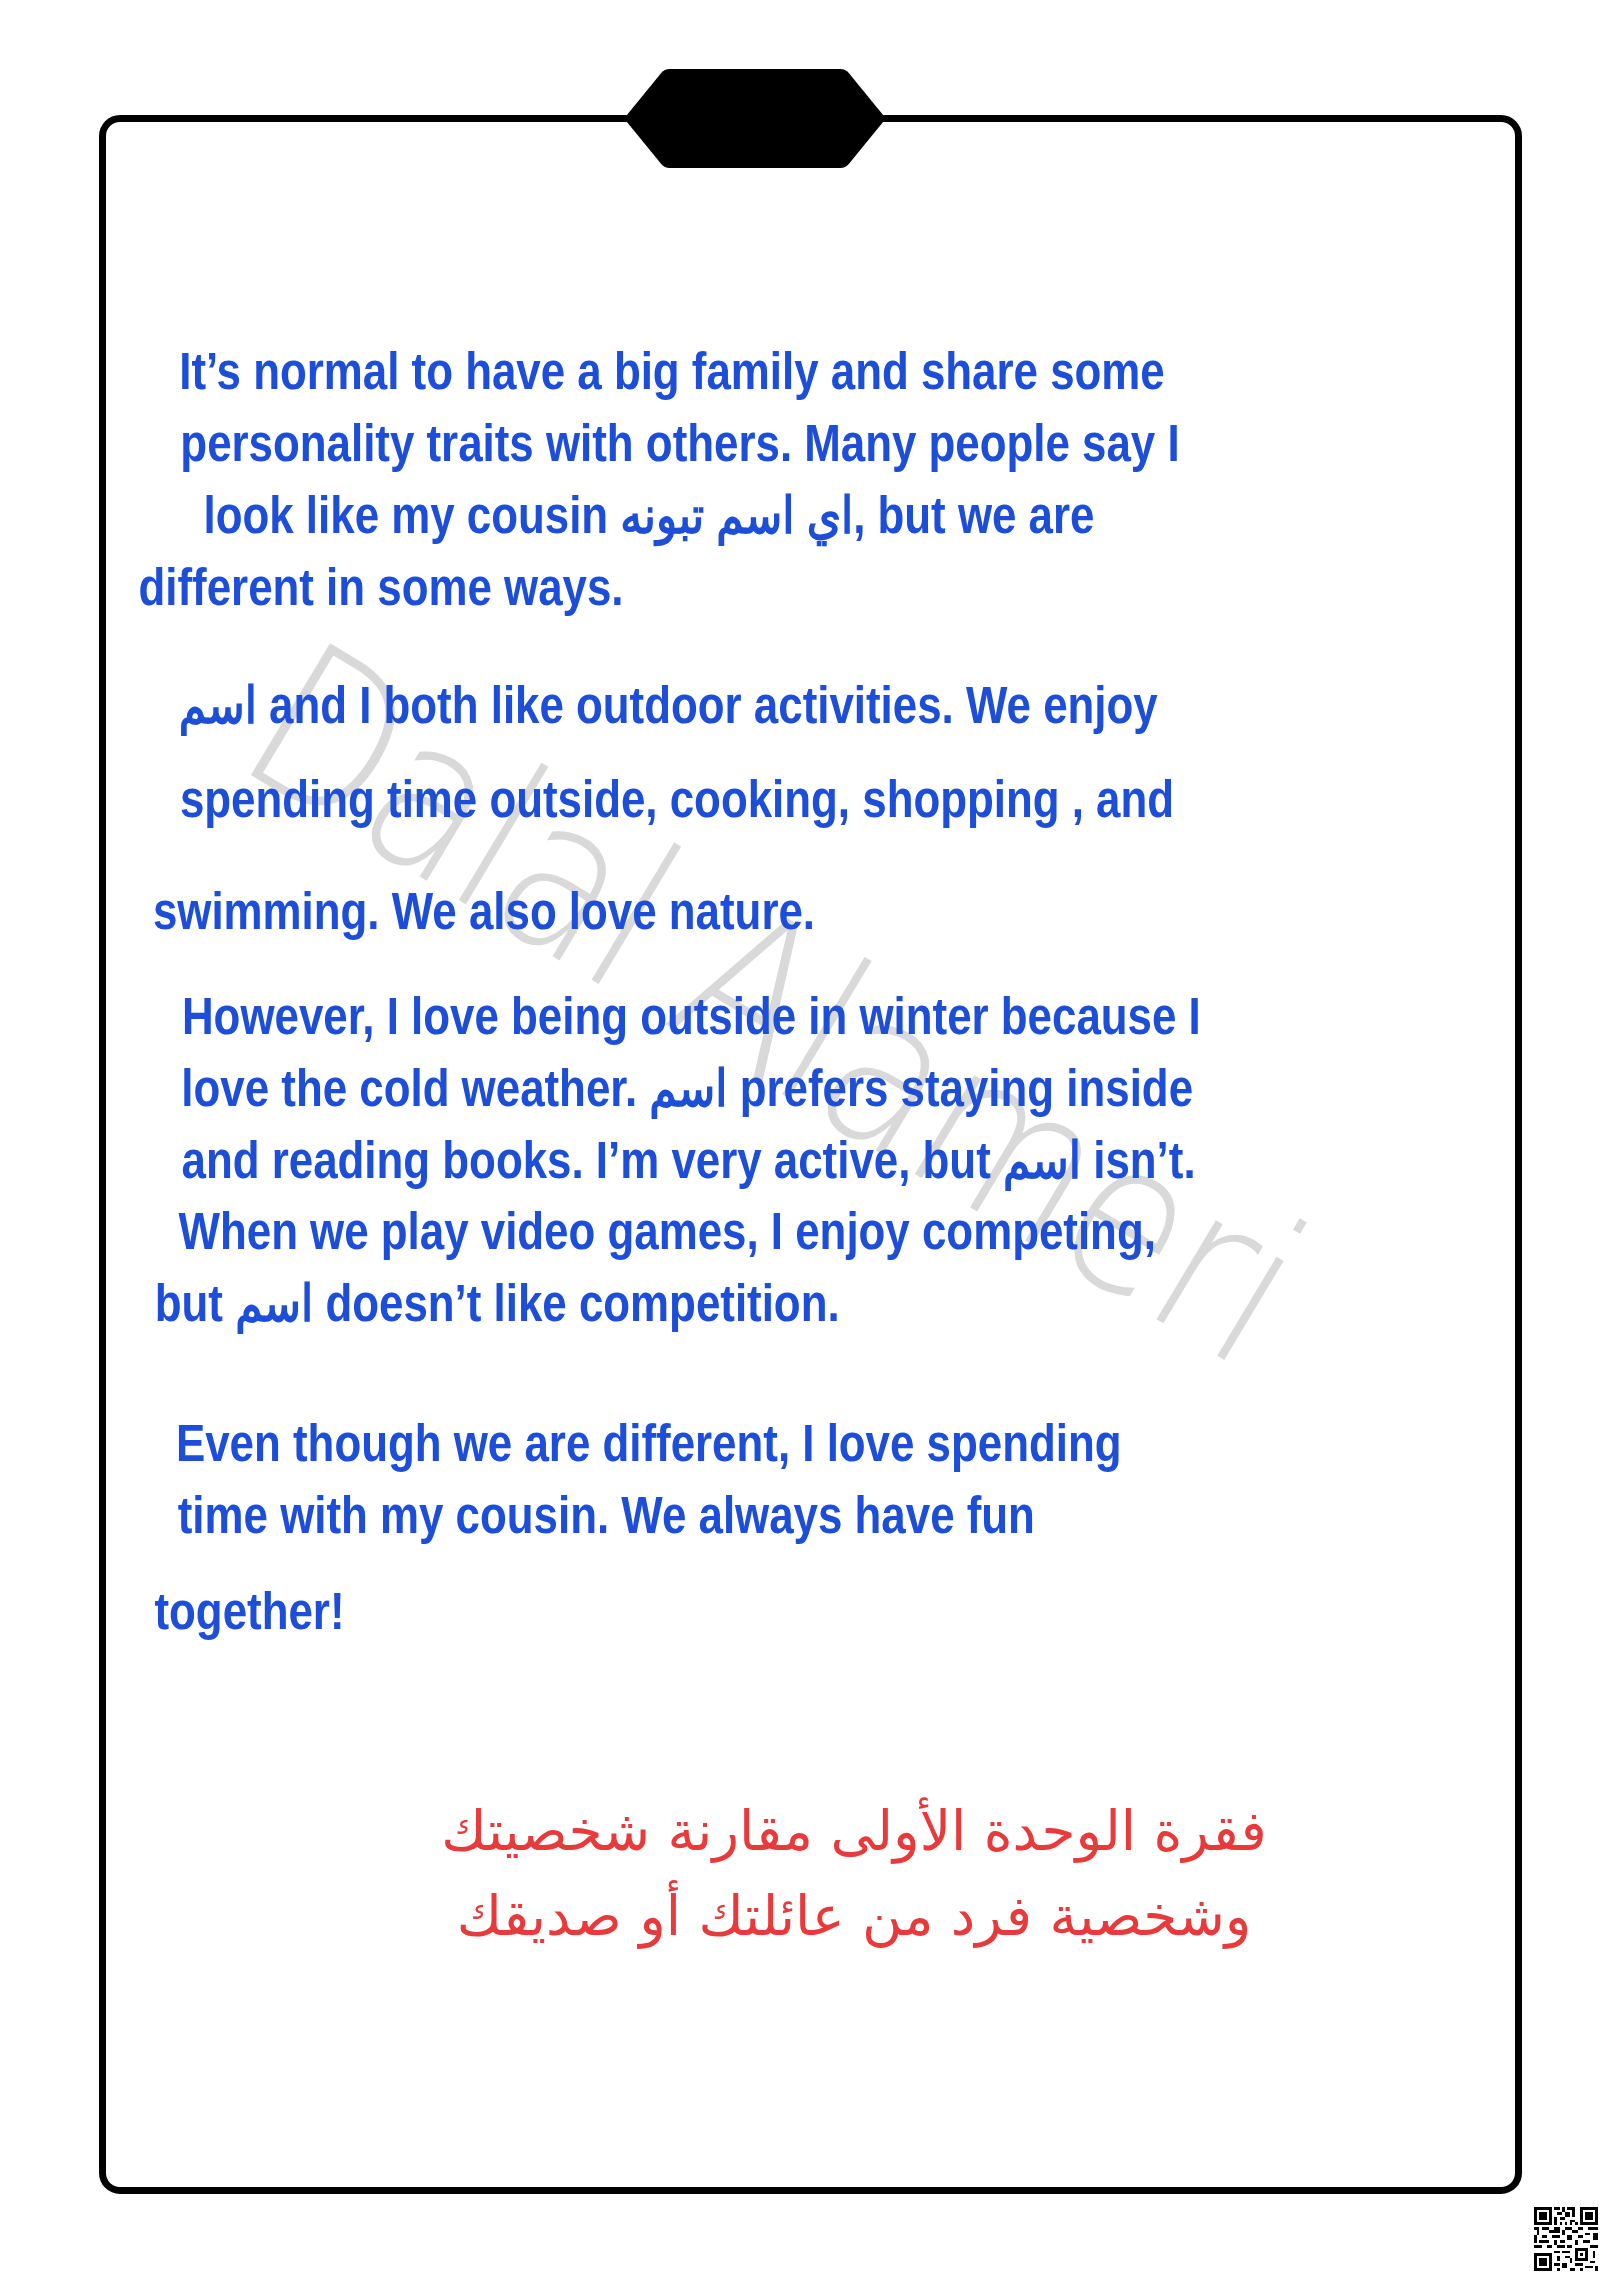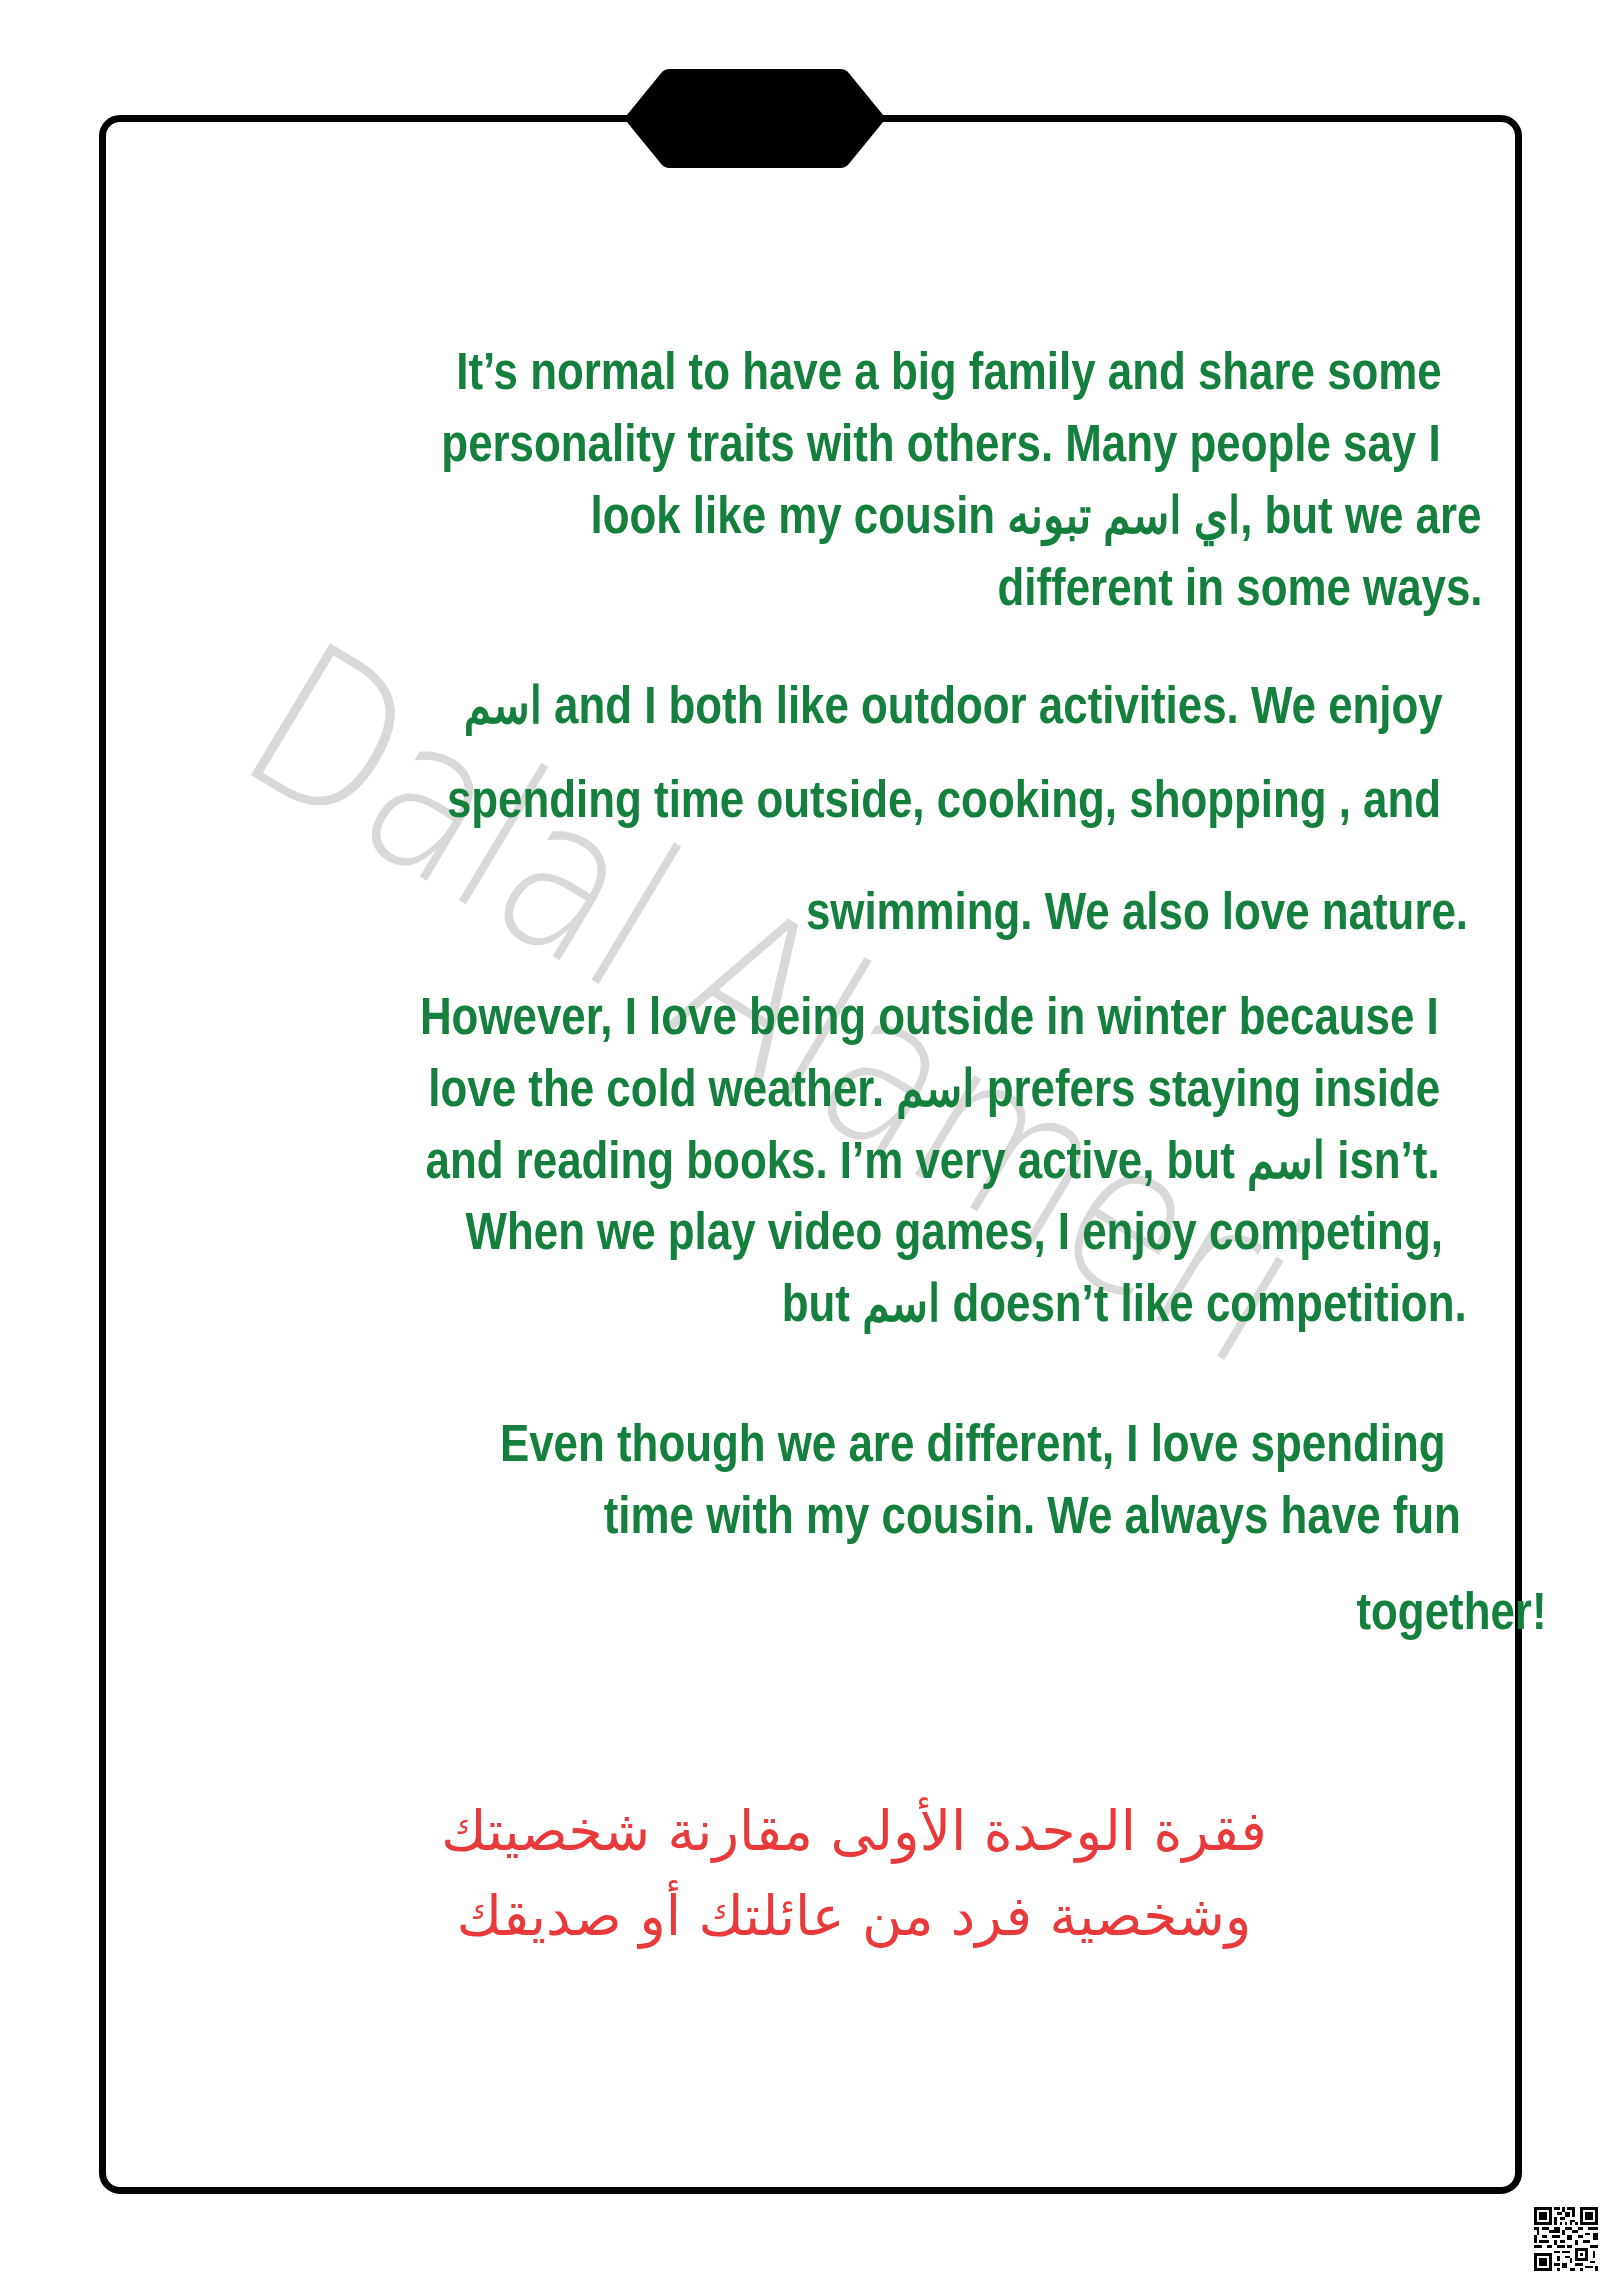--- a/index.html
+++ b/index.html
@@ -58,26 +58,26 @@
       left: 99px;
       width: 1423px;
       z-index: 2;
       text-align: center;
     }
     .line {
       position: absolute;
       left: 0;
       width: 1423px;
       height: 72px;
-      text-align: right;
+      text-align: left;
       font-family: "Liberation Sans", sans-serif;
       font-weight: 700;
       font-size: 51px;
       line-height: 72px;
-      color: #15803d;
+      color: #1d4ed8;
       white-space: nowrap;
     }
     .line > span {
       display: inline-block;
       transform: scaleX(0.86);
       transform-origin: 50% 50%;
     }
     .arabic-note {
       position: absolute;
       left: 419px;

